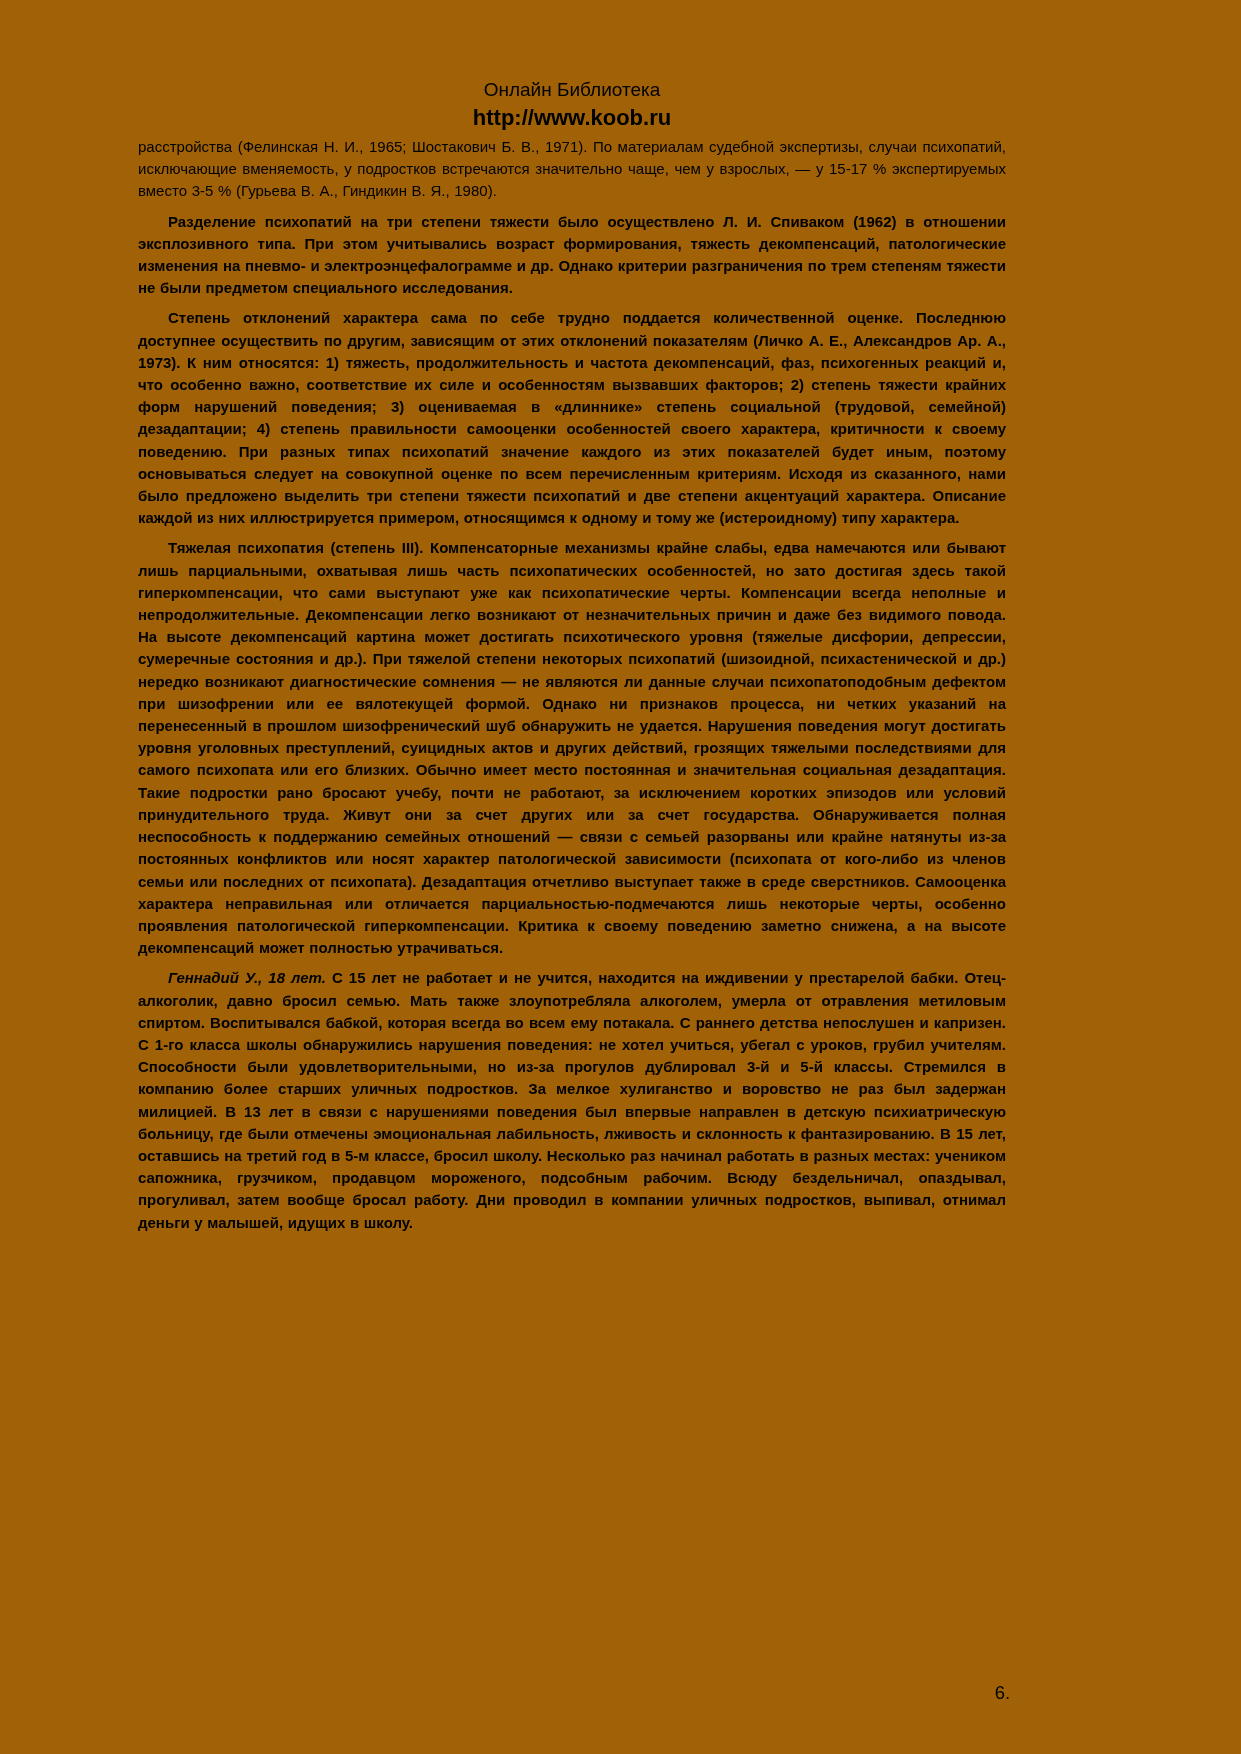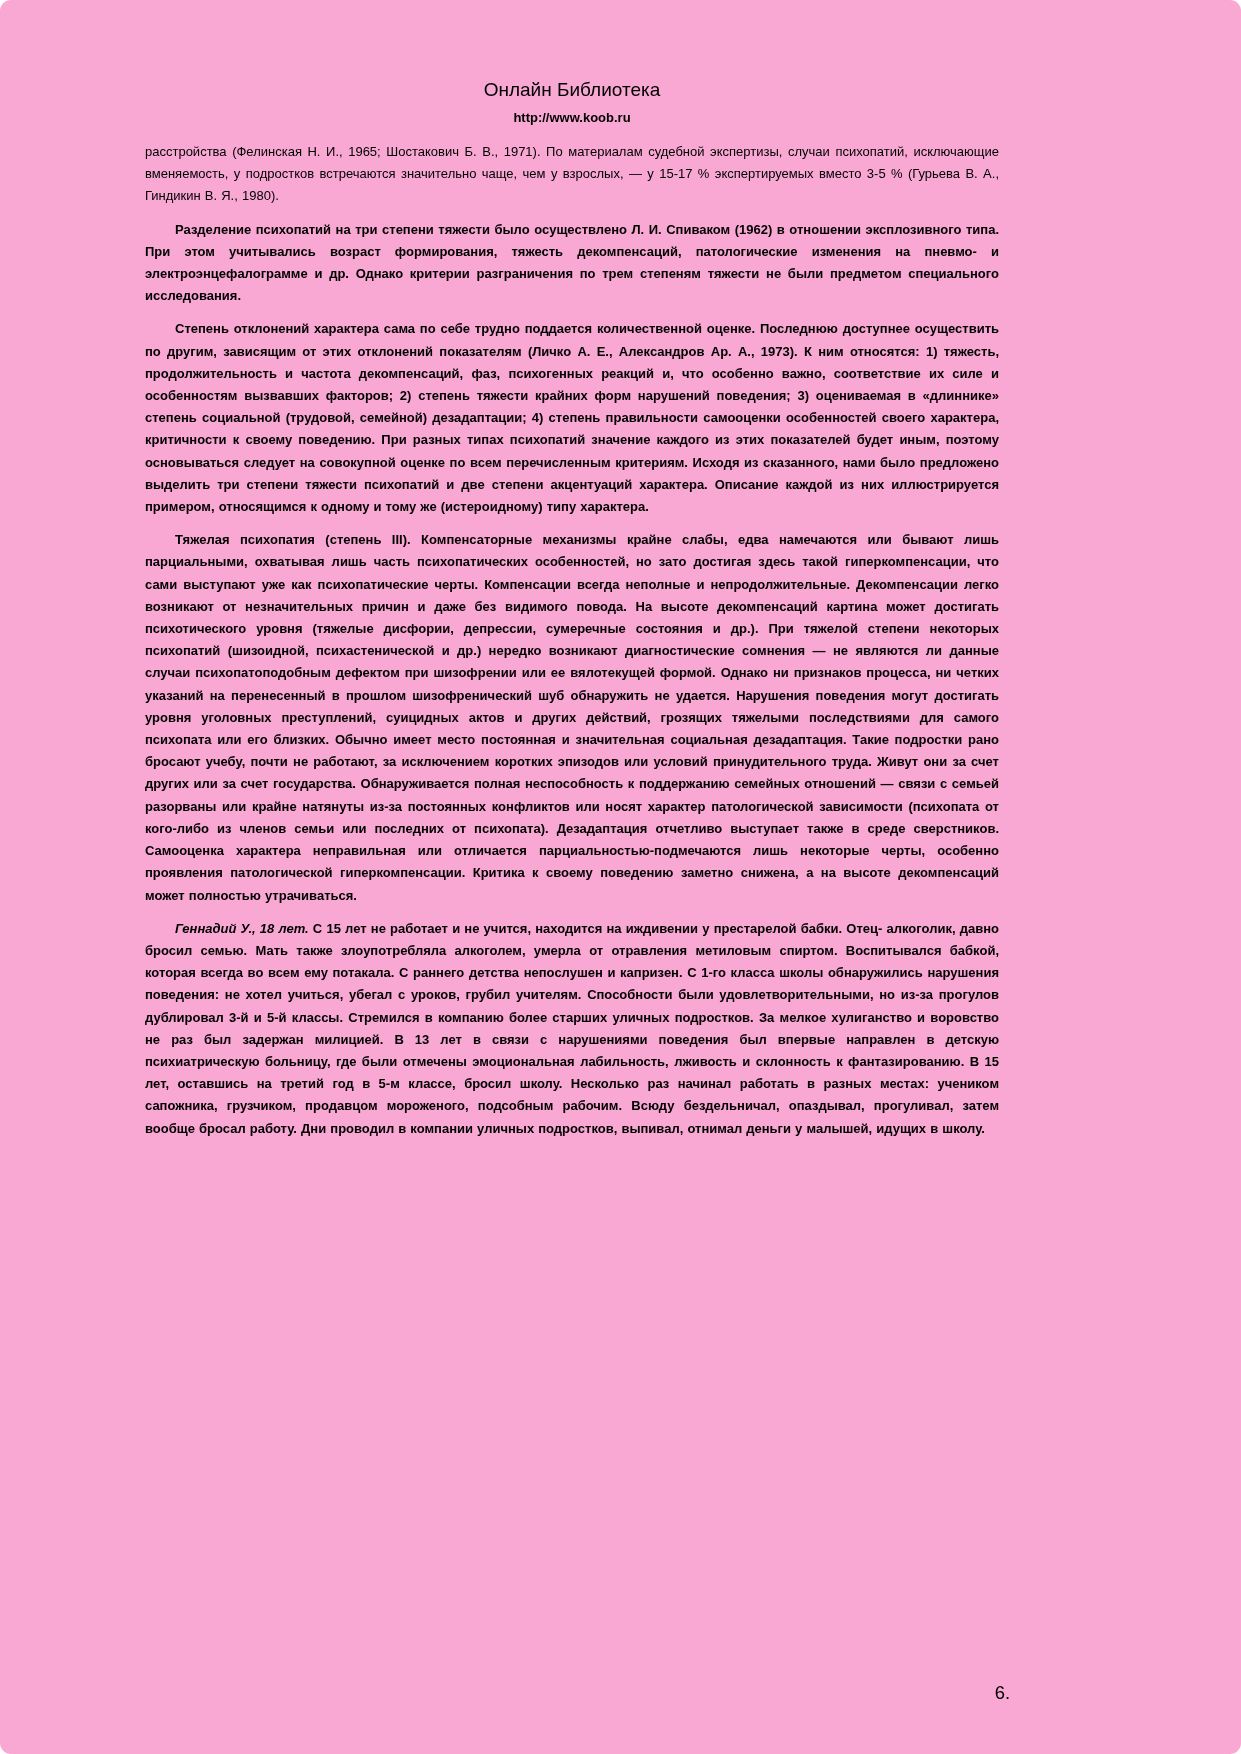--- a/index.html
+++ b/index.html
@@ -4,50 +4,49 @@
 <style>
   html, body {
     margin: 0;
     padding: 0;
     background: #ffffff;
   }
   .page {
     position: relative;
     width: 1241px;
     height: 1754px;
-    background: #f9a8d4;
+    background: #a16207;
     overflow: hidden;
     font-family: "Liberation Sans", sans-serif;
     color: #000000;
-    border-radius: 11px;
   }
   .content {
     position: absolute;
     left: 134px;
     top: 78px;
     width: 876px;
   }
   .site-title {
     text-align: center;
     font-size: 19px;
     line-height: 24px;
   }
   .site-url {
     text-align: center;
-    font-size: 13px;
+    font-size: 22px;
     font-weight: 700;
     line-height: 24px;
     margin-top: 4px;
   }
   .paragraphs {
     margin-top: 6px;
   }
   .para {
-    margin: 11px;
-    font-size: 13px;
+    margin: 4px;
+    font-size: 15px;
     line-height: 22.2px;
     text-align: justify;
     word-spacing: 0.5px;
   }
   .para + .para {
     margin-top: 8px;
     font-weight: bold;
   }
   .para.indent {
     text-indent: 30px;

